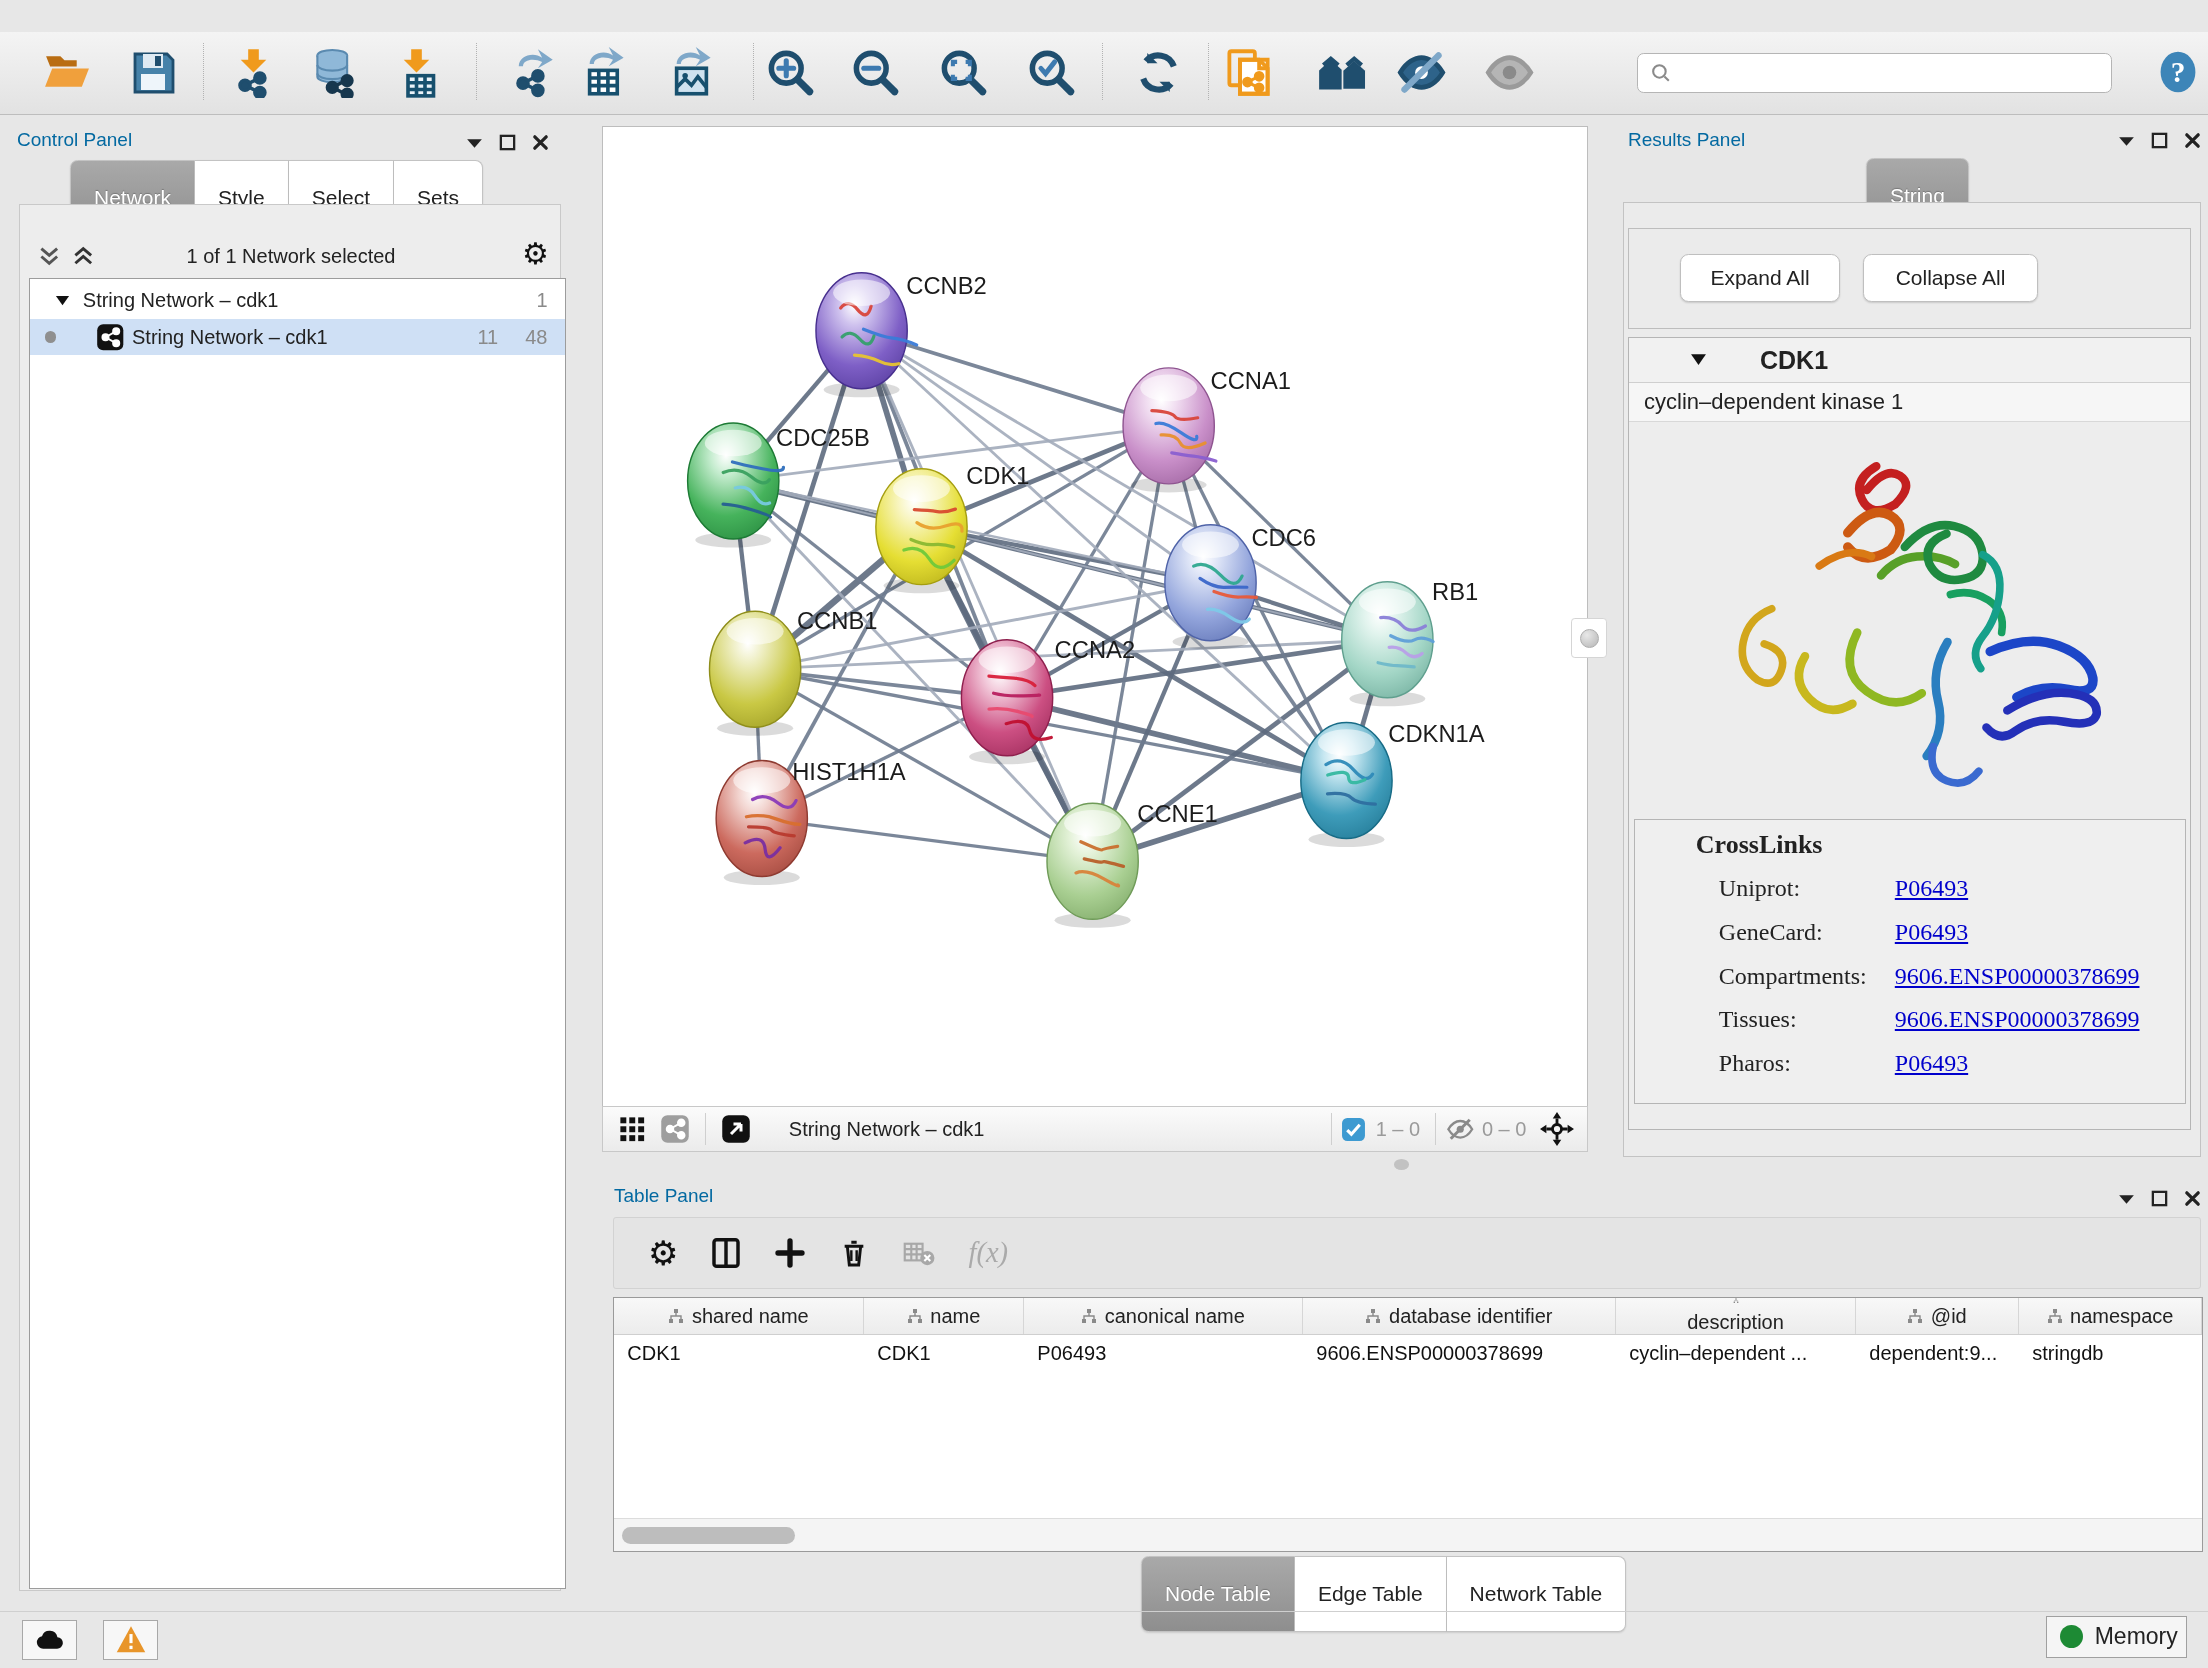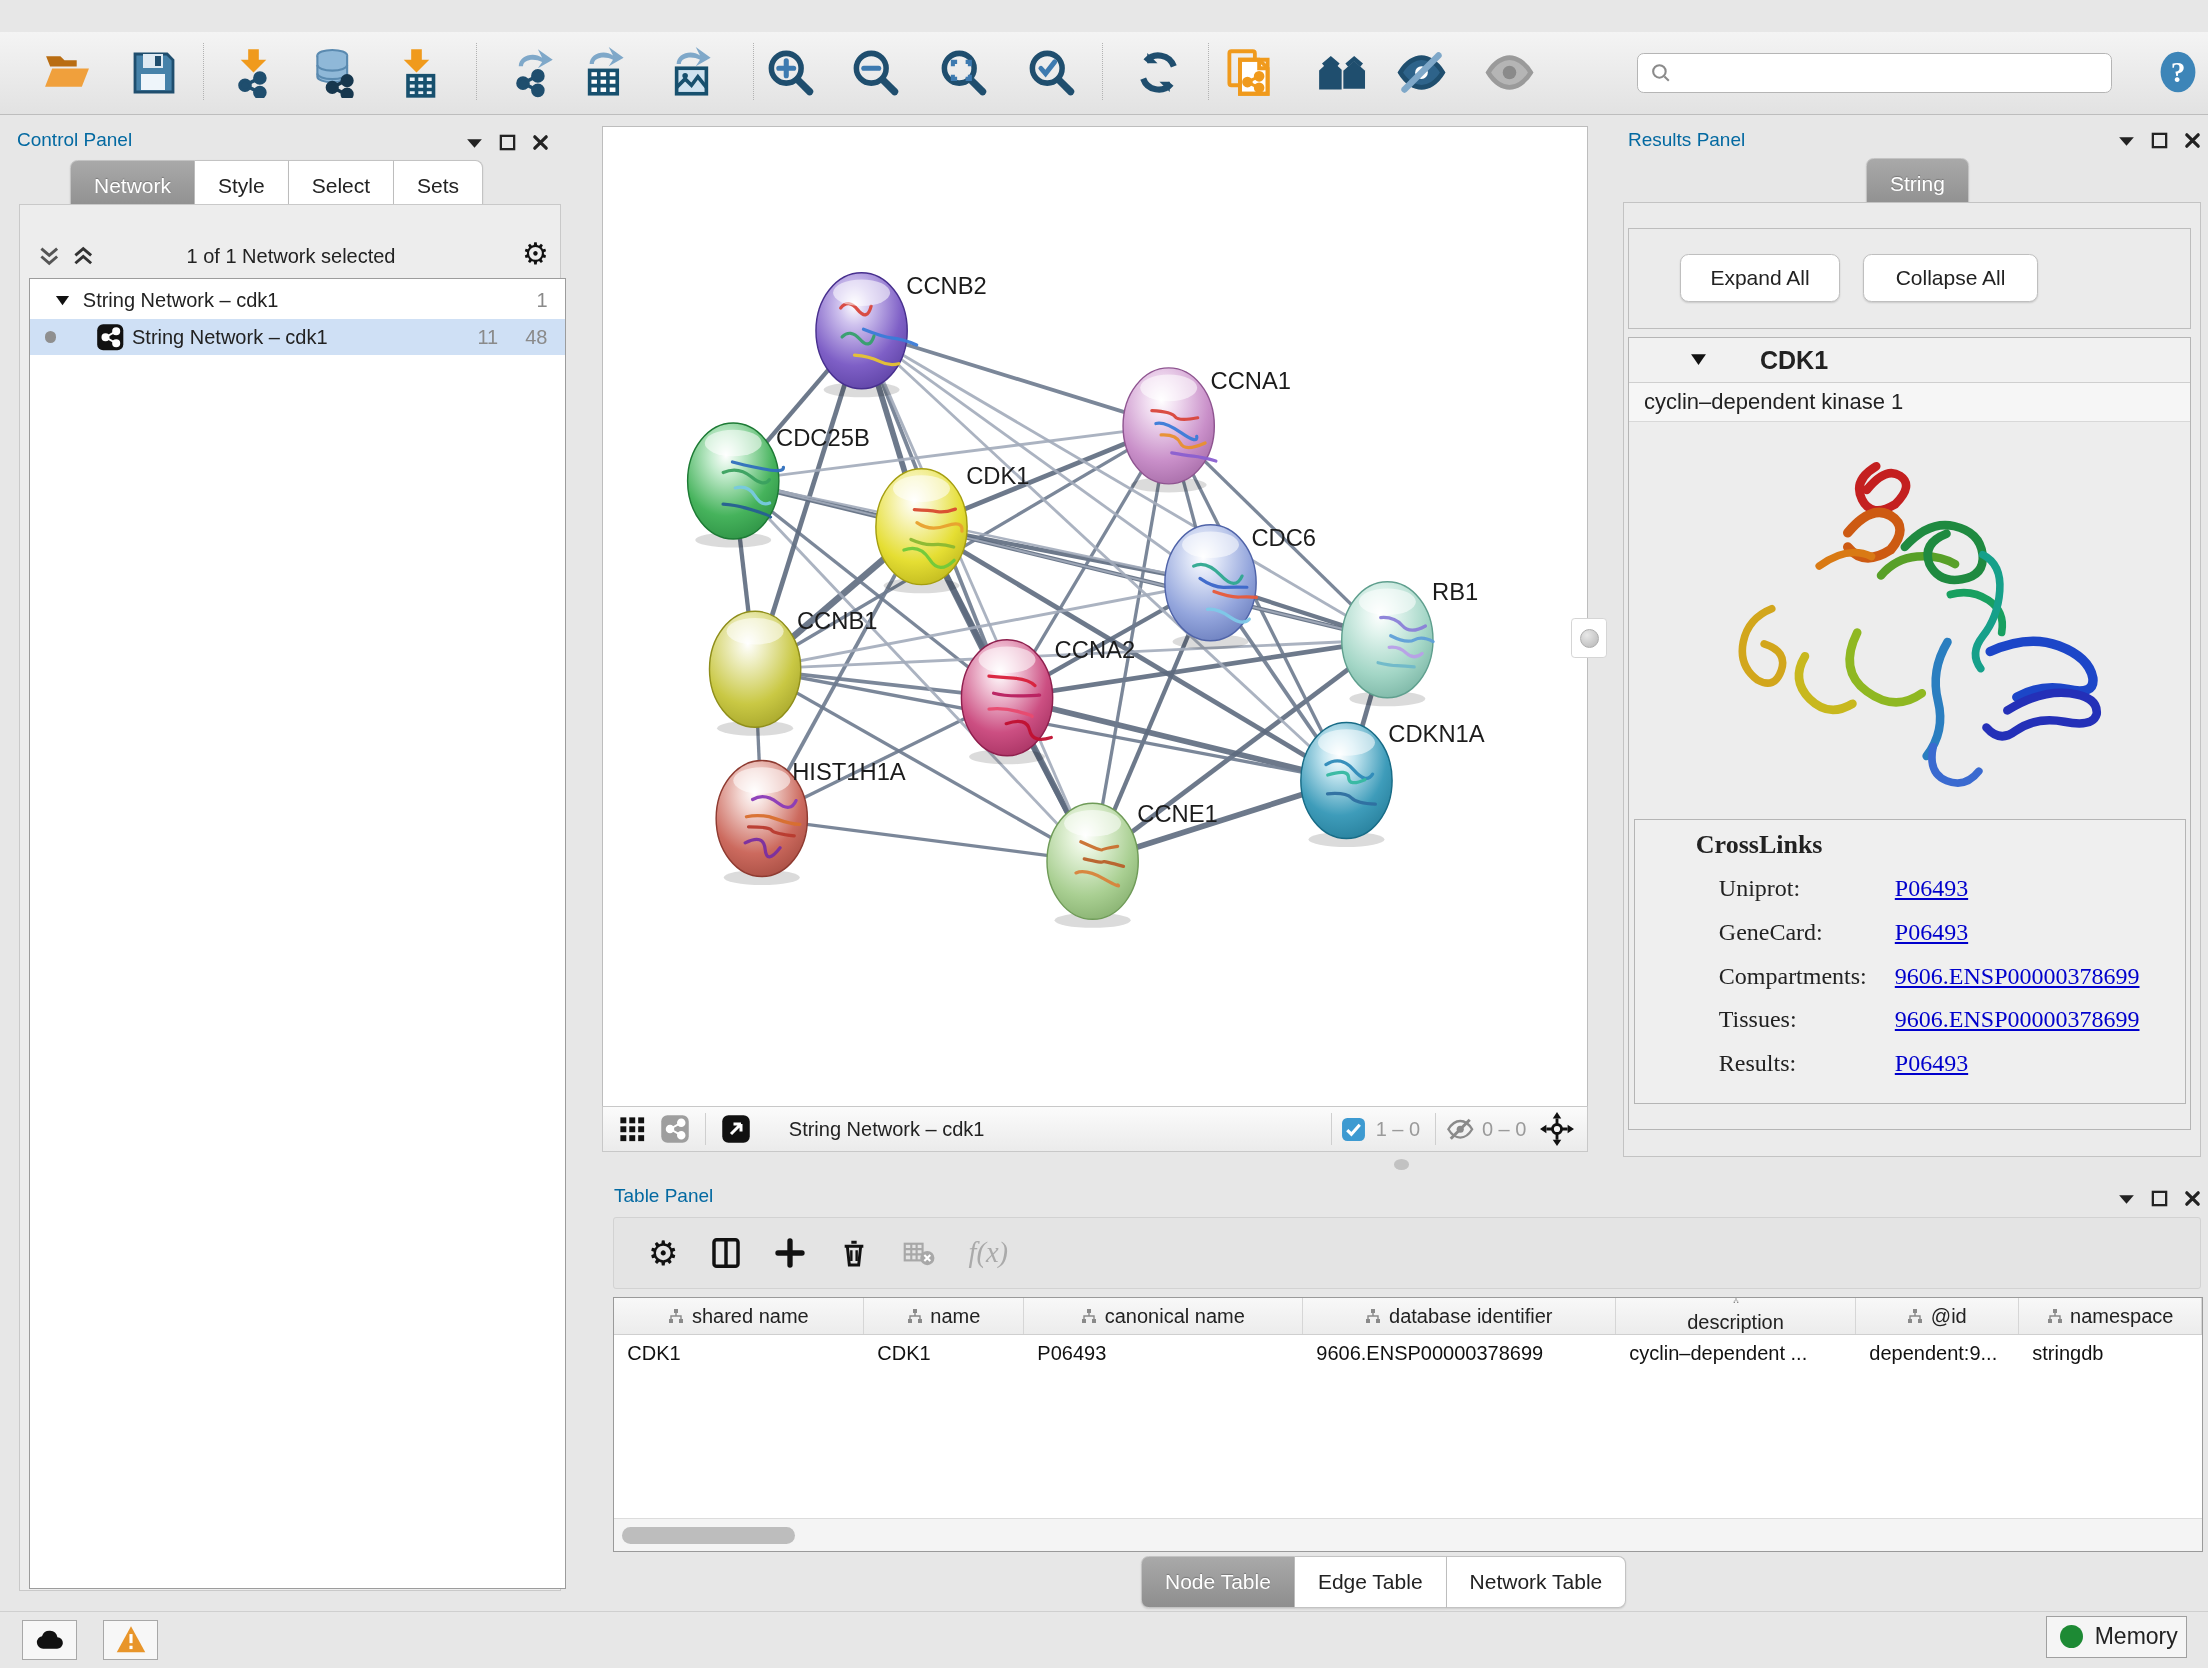--- a/index.html
+++ b/index.html
@@ -24,21 +24,21 @@
   #search-box input{border:none;outline:none;font-size:19px;flex:1;background:transparent;
     font-family:"Liberation Sans",sans-serif;}
   
   .panel-title{font-size:19px;color:#0369a1;}
   .winicons{position:absolute;display:flex;gap:13.3px;align-items:center;}
   .winicons svg{cursor:pointer;}
   
   .seg{position:absolute;display:flex;}
   .seg .tab{height:42px;display:flex;align-items:center;justify-content:center;
     background:#fff;border:1px solid #c3c3c3;border-left:none;font-size:21px;color:#222;
-    padding:4px 23px;cursor:pointer;box-shadow:0 1px 1.9px rgba(0,0,0,.12);}
+    padding:16px 23px;cursor:pointer;box-shadow:0 1px 1.9px rgba(0,0,0,.12);}
   .seg .tab:first-child{border-left:1px solid #c3c3c3;border-radius:7.6px 0 0 7.6px;}
   .seg .tab:last-child{border-radius:0 7.6px 7.6px 0;}
   .seg .tab.active{background:linear-gradient(#a9a9a9,#8e8e8e);color:#fff;
     text-shadow:0 -1px 1px rgba(0,0,0,.25);}
   .seg.single .tab{border-radius:7.6px;}
   
   #cp-box{left:19px;top:204px;width:540px;height:1385px;background:#ededed;border:1px solid #c9c9c9;}
   #cp-list{left:28.5px;top:278px;width:535px;height:1309px;background:#fff;border:1px solid #9c9c9c;}
   .tree-row{position:absolute;left:0;width:100%;height:36px;display:flex;align-items:center;font-size:20px;}
   .tree-row .cnt{color:#8a8a8a;}
@@ -780,21 +780,21 @@
         <path d="M240 330q-6 28 14 36t34-10" stroke="#3a6ad0" stroke-width="8"></path>
       </g>
     </svg>
     <div id="crosslinks">
       <div class="clrow" style="left:61px;top:9.5px;font-weight:bold;font-size:26px">CrossLinks</div>
       <div id="cl-rows">
           <div class="clrow" style="left: 84px; top: 55px; width: 447px;"><span>Uniprot:</span><a href="#" style="position: absolute; left: 176px;">P06493</a></div>
           <div class="clrow" style="left: 84px; top: 99px; width: 447px;"><span>GeneCard:</span><a href="#" style="position: absolute; left: 176px;">P06493</a></div>
           <div class="clrow" style="left: 84px; top: 143px; width: 447px;"><span>Compartments:</span><a href="#" style="position: absolute; left: 176px;">9606.ENSP00000378699</a></div>
           <div class="clrow" style="left: 84px; top: 186px; width: 447px;"><span>Tissues:</span><a href="#" style="position: absolute; left: 176px;">9606.ENSP00000378699</a></div>
-          <div class="clrow" style="left: 84px; top: 230px; width: 447px;"><span>Results:</span><a href="#" style="position: absolute; left: 176px;">P06493</a></div>
+          <div class="clrow" style="left: 84px; top: 230px; width: 447px;"><span>Pharos:</span><a href="#" style="position: absolute; left: 176px;">P06493</a></div>
         </div>
     </div>
   </div>
 
   <div id="statusbar" class="abs">
     <span class="sbtn" style="left:22px">
       <svg width="32" height="25" viewBox="0 0 28 20">
           <path d="M8 18a5.5 5.5 0 01-1-10.9A7 7 0 0120.5 8 4.8 4.8 0 0120 18z" fill="#111"></path>
         </svg>
     </span>

